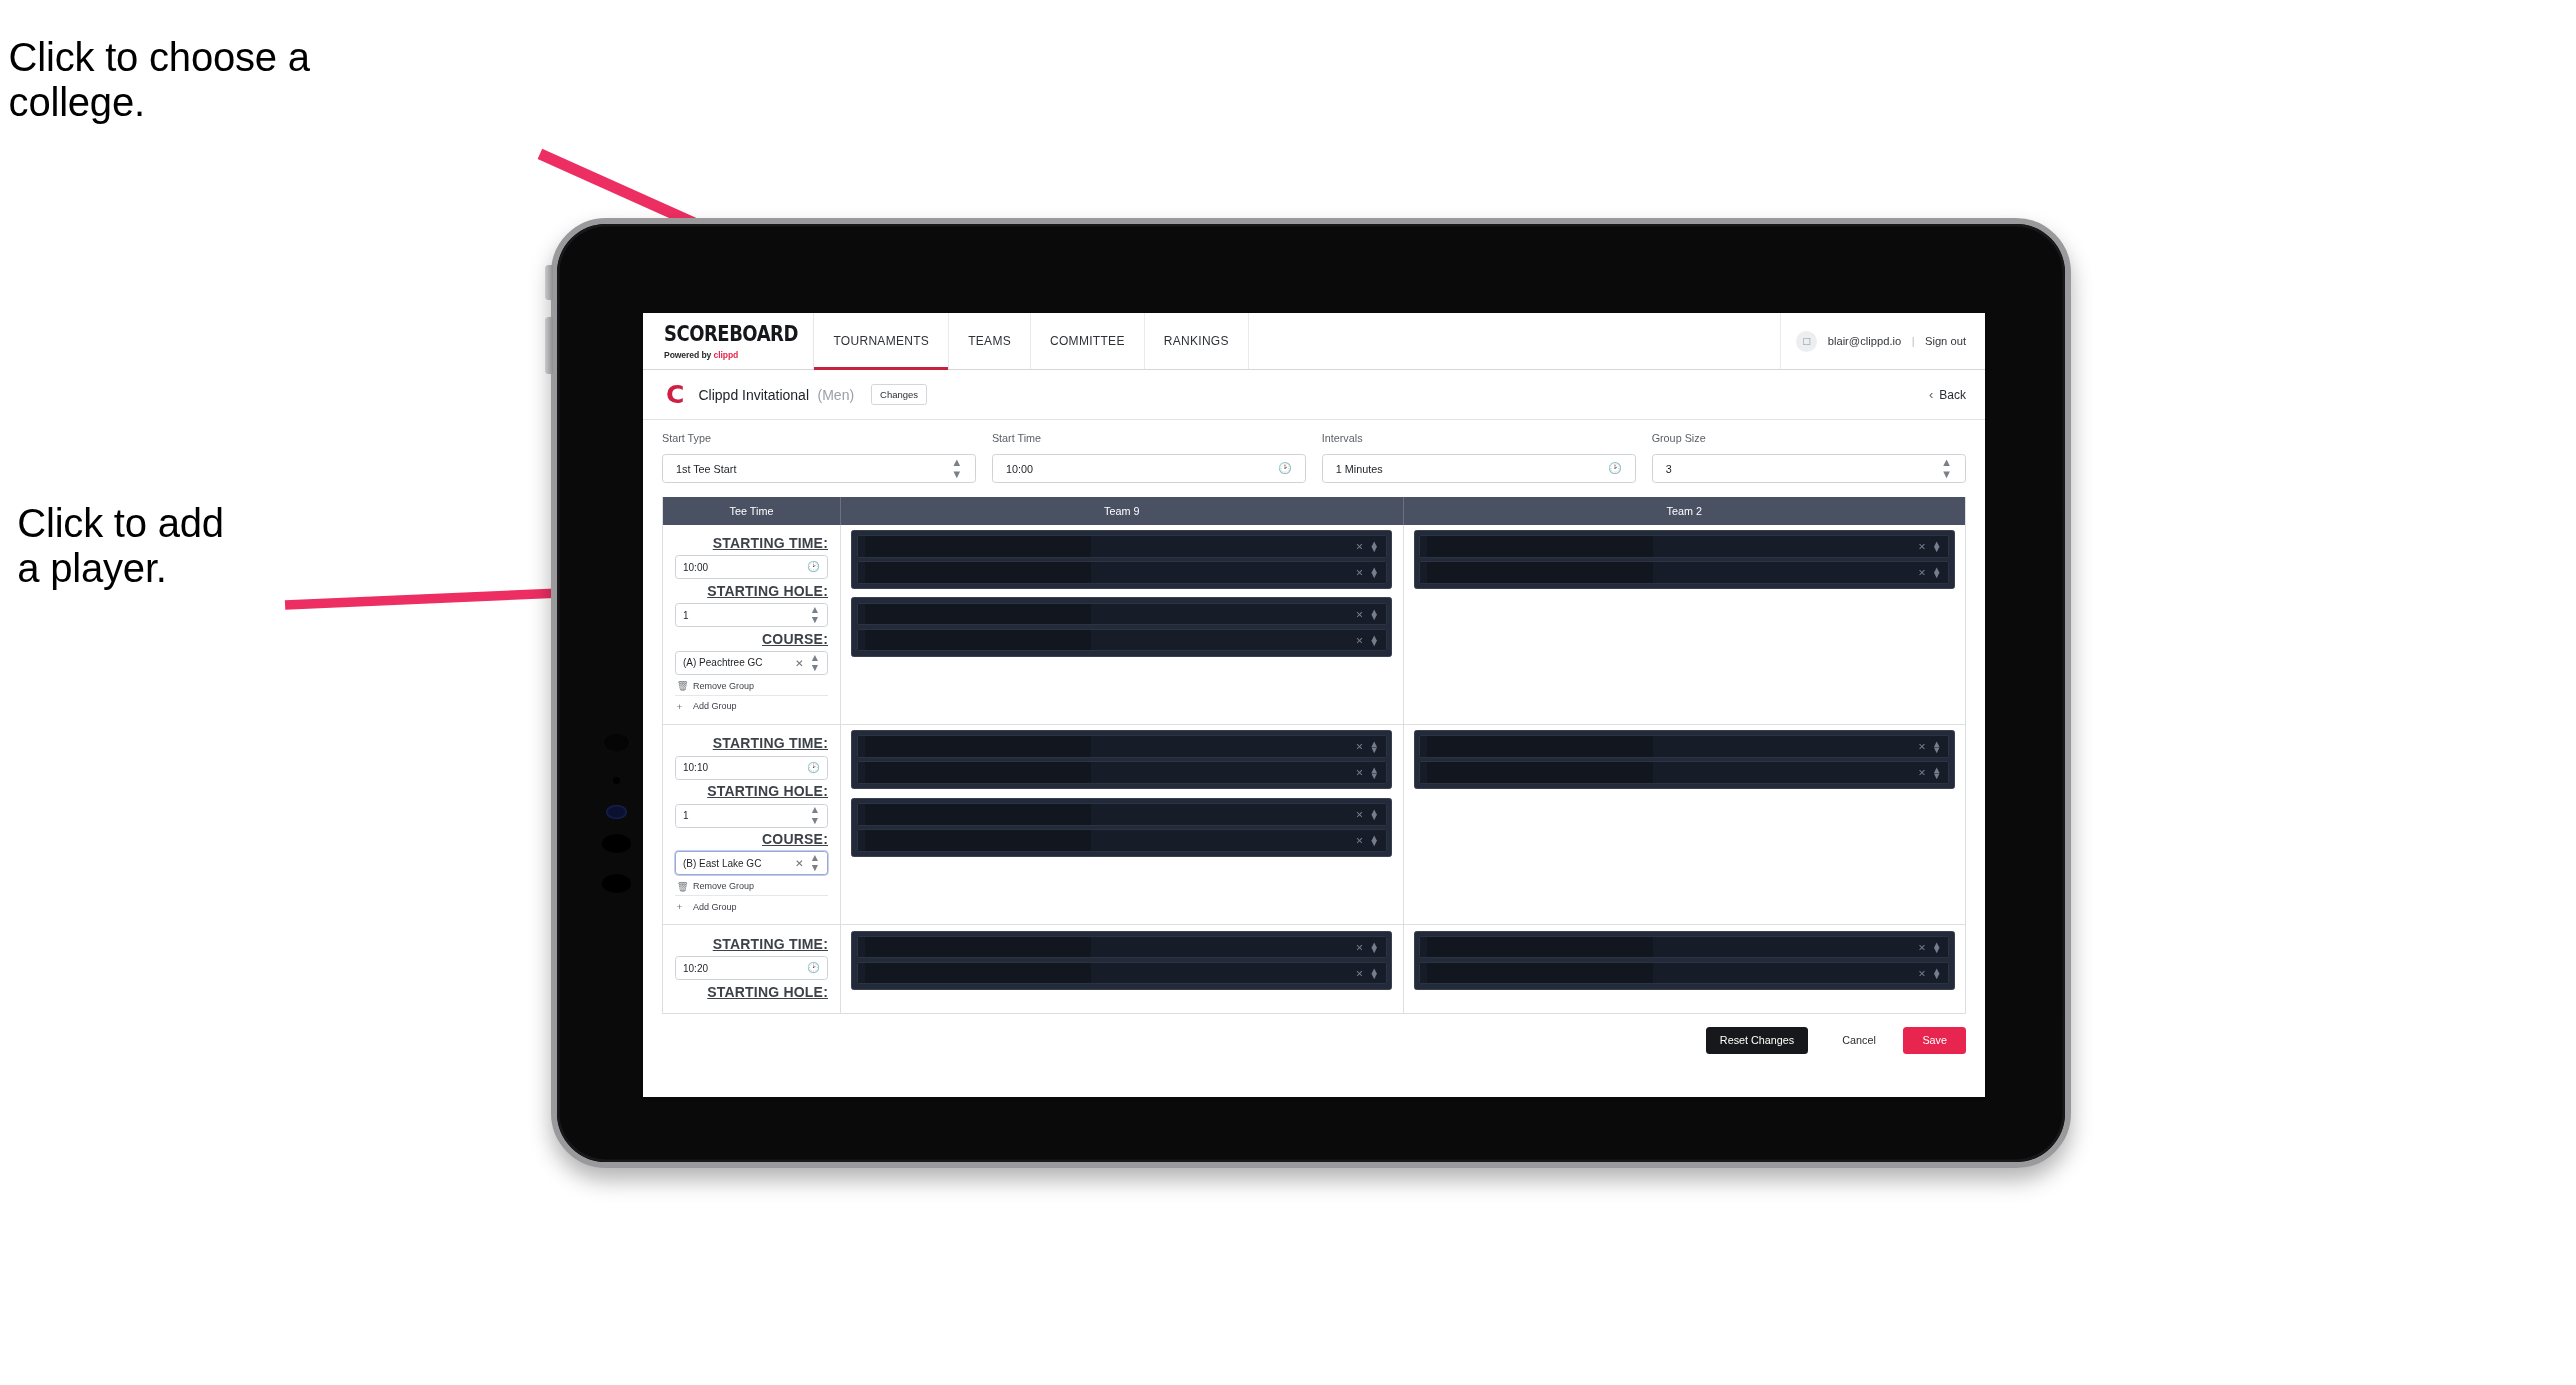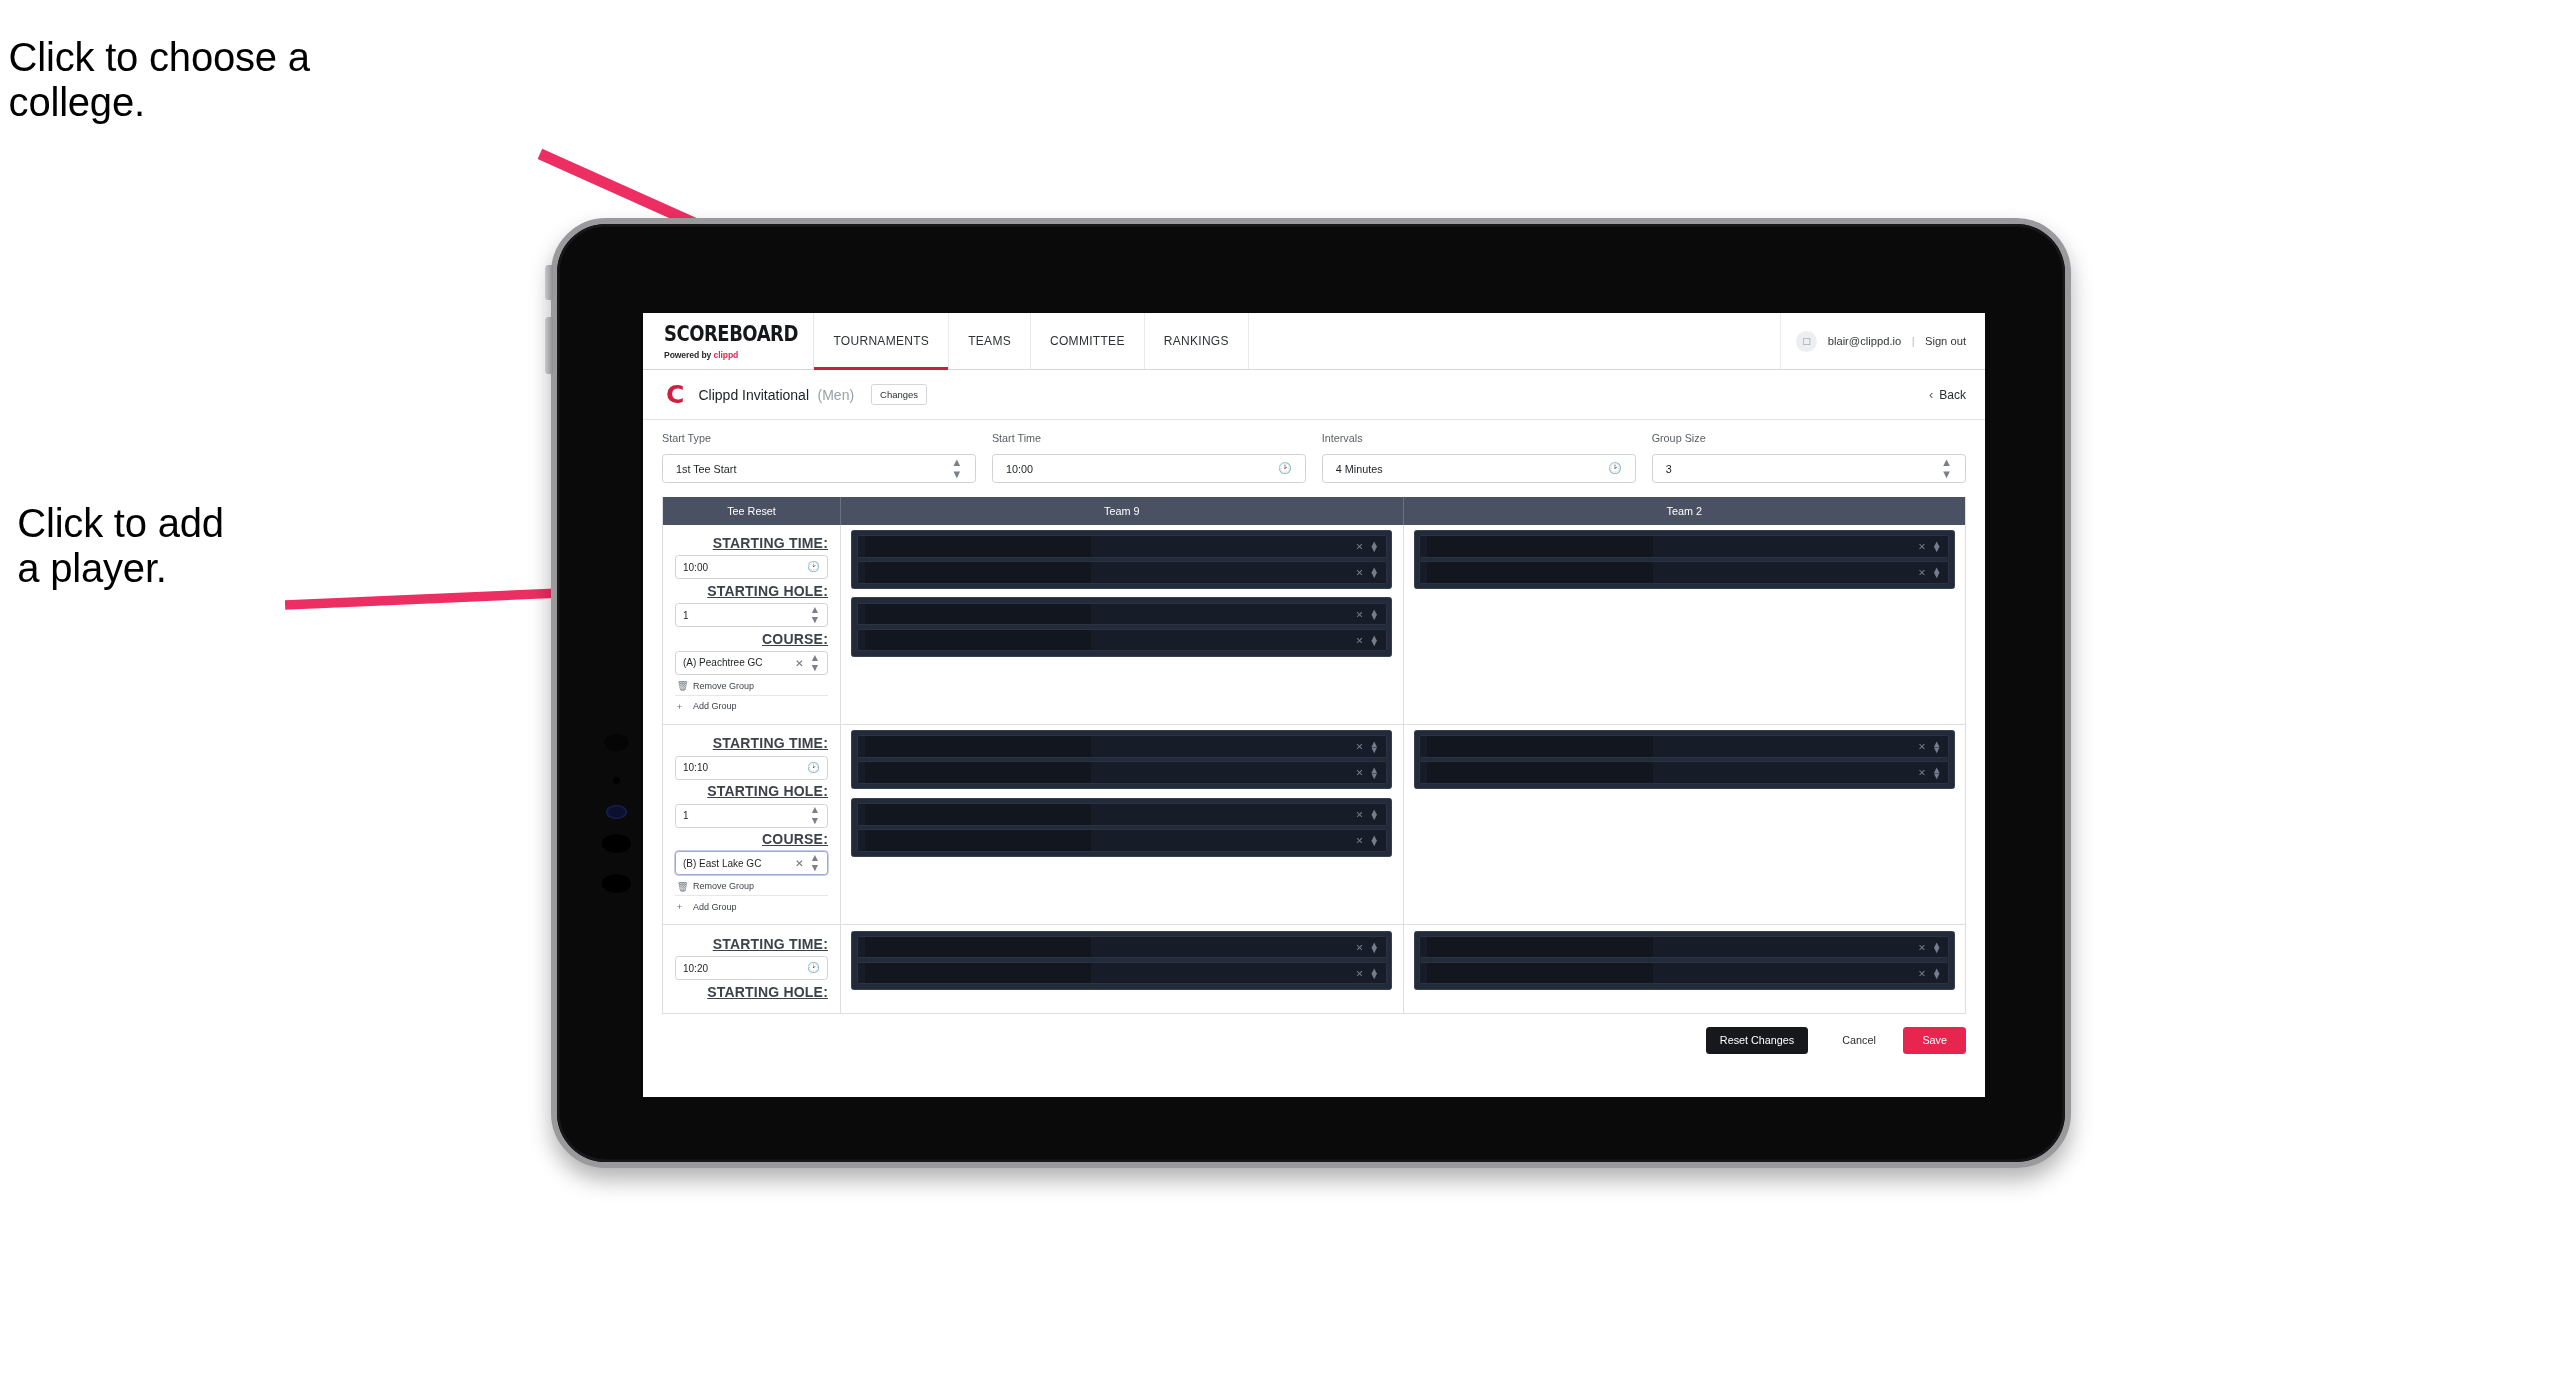--- a/index.html
+++ b/index.html
@@ -392,41 +392,41 @@
           <div class="ctl-label">Start Time</div>
           <div class="ctl-box">
             <span class="val">10:00</span>
             <span class="adorn">🕑</span>
           </div>
         </div>
 
         <div class="ctl">
           <div class="ctl-label">Intervals</div>
           <div class="ctl-box">
-            <span class="val">4 Minutes</span>
+            <span class="val">1 Minutes</span>
             <span class="adorn">🕑</span>
           </div>
         </div>
 
         <div class="ctl">
           <div class="ctl-label">Group Size</div>
           <div class="ctl-box">
             <span class="val">3</span>
             <span class="adorn stepper">
               <span>▲</span>
                 <span>▼</span>
             </span>
           </div>
         </div>
       </div>
 
       <div id="grid-wrap">
         <div id="grid">
           <div id="grid-head">
-            <div class="gh c0">Tee Reset</div>
+            <div class="gh c0">Tee Time</div>
             <div class="gh c1">Team 9</div>
             <div class="gh c2">Team 2</div>
           </div>
           <div id="grid-body">
               <div class="grow">
                 <div class="cell0">
                   <div class="sublabel">STARTING TIME:</div>
                   <div class="minibox">
                     <span class="val">10:00</span>
                     <span class="adorn">🕑</span>

